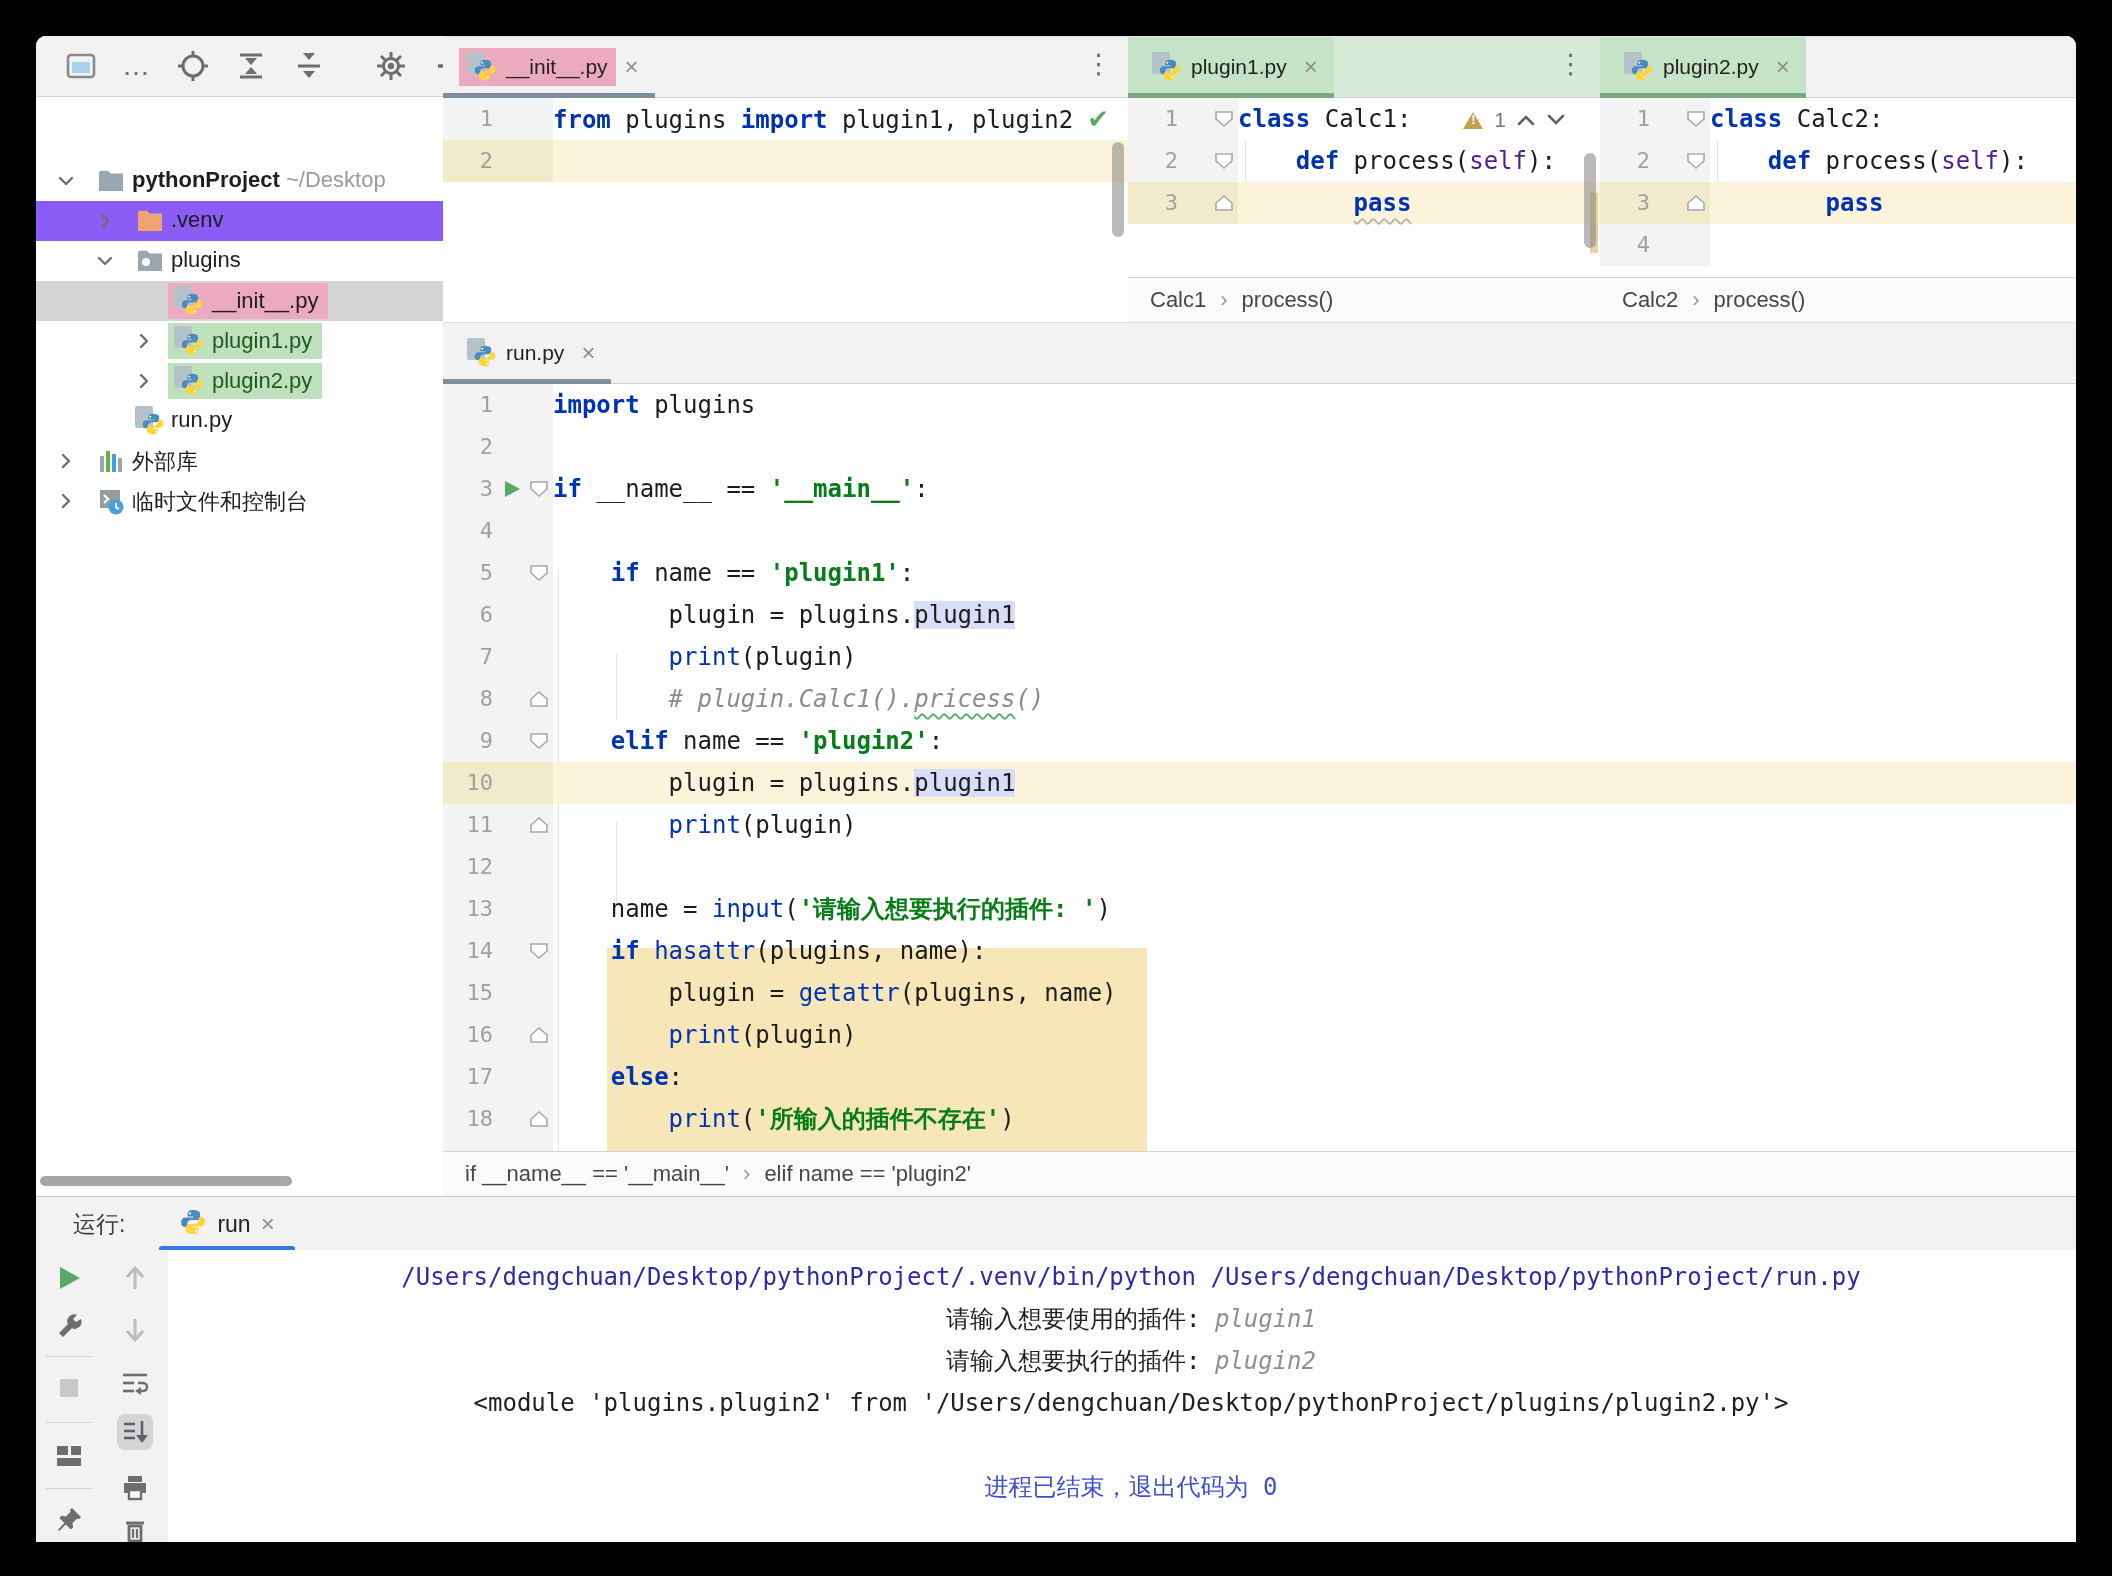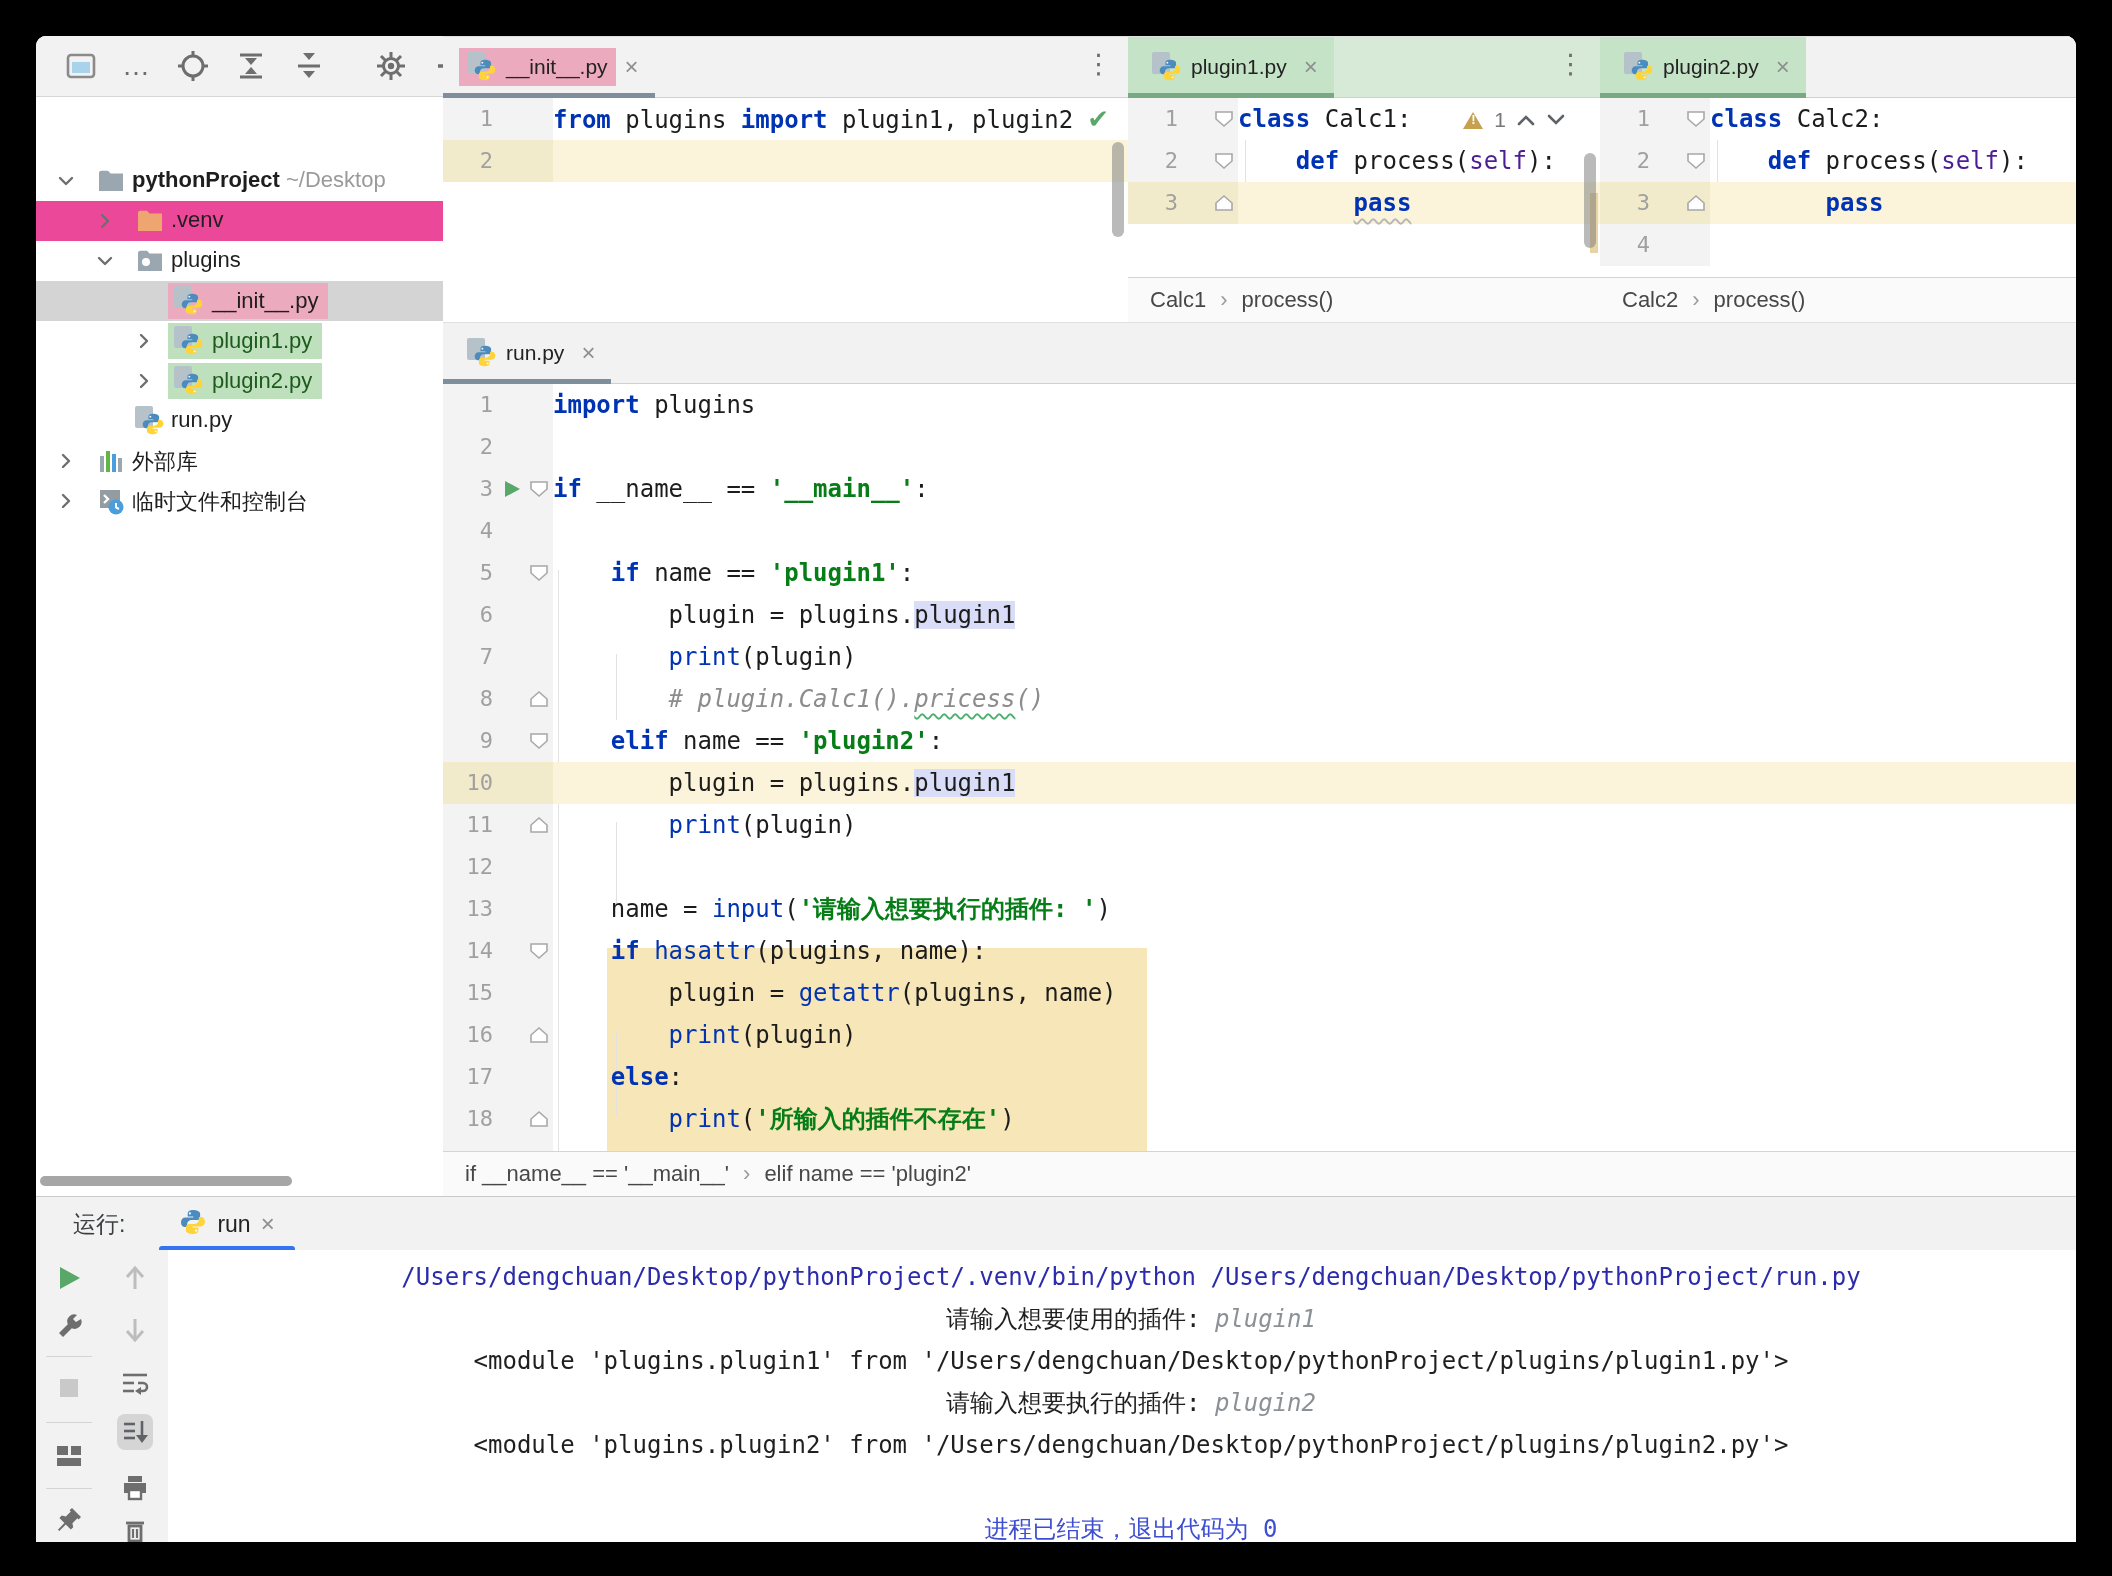--- a/index.html
+++ b/index.html
@@ -11,21 +11,21 @@
   
   #project-panel{position:absolute;left:0;top:0;width:407px;height:1160px;background:#fff;
                  border-right:1px solid #d1d1d1;overflow:hidden;}
   #project-toolbar{height:60px;background:#f2f2f2;border-bottom:1px solid #d6d6d6;
                    display:flex;align-items:center;gap:24px;padding-left:28px;}
   .tbicon{width:34px;height:34px;display:flex;align-items:center;justify-content:center;color:#6e6e6e;}
   .tbsep{width:1px;height:34px;background:#d1d1d1;}
   #tree{position:relative;}
   .trow{position:absolute;left:0;width:100%;height:40px;}
   .trow.sel{background:#d4d4d4;}
-  .trow.yellow{background:#ec4899;}
+  .trow.yellow{background:#8b5cf6;}
   .tchev{position:absolute;top:8px;width:24px;height:24px;color:#6e6e6e;}
   .tchev svg{display:block}
   .ticon{position:absolute;top:5px;width:30px;height:30px;}
   .tlabel{position:absolute;top:6px;font-size:22px;color:#1e1e1e;white-space:nowrap;}
   .tlabel b{font-weight:bold;}
   .tsuffix{color:#9a9a9a;font-weight:normal;}
   .vcsbox{position:absolute;top:2px;height:36px;display:flex;align-items:center;gap:8px;
           padding:0 10px 0 6px;}
   .vcsbox .tlabel{position:static;top:auto;}
   .vcsbox.pink{background:#ecaabf;}
@@ -736,21 +736,20 @@
                 <line x1="6" y1="8" x2="24" y2="8" stroke="#6e6e6e" stroke-width="2.8"></line>
                 <rect x="9" y="11" width="12" height="15" fill="none" stroke="#6e6e6e" stroke-width="2.8"></rect>
                 <line x1="13" y1="14" x2="13" y2="23" stroke="#6e6e6e" stroke-width="2.2"></line>
                 <line x1="17" y1="14" x2="17" y2="23" stroke="#6e6e6e" stroke-width="2.2"></line>
               </svg>
             </div>
           </div>
         <div id="console" style="padding-top: 6px;">
             <div class="con-line"><span class="sys">/Users/dengchuan/Desktop/pythonProject/.venv/bin/python /Users/dengchuan/Desktop/pythonProject/run.py</span></div>
             <div class="con-line"><span class="out">请输入想要使用的插件: </span><span class="inp">plugin1</span></div>
-            <div class="con-line"><span class="out">&lt;module 'plugins.plugin1' from '/Users/dengchuan/Desktop/pythonProject/plugins/plugin1.py'&gt;</span></div>
             <div class="con-line"><span class="out">请输入想要执行的插件: </span><span class="inp">plugin2</span></div>
             <div class="con-line"><span class="out">&lt;module 'plugins.plugin2' from '/Users/dengchuan/Desktop/pythonProject/plugins/plugin2.py'&gt;</span></div>
             <div class="con-line">&nbsp;</div>
             <div class="con-line"><span class="exit">进程已结束，退出代码为 0</span></div>
           </div>
       </div>
     </div>
 
   </div>
 </div>

